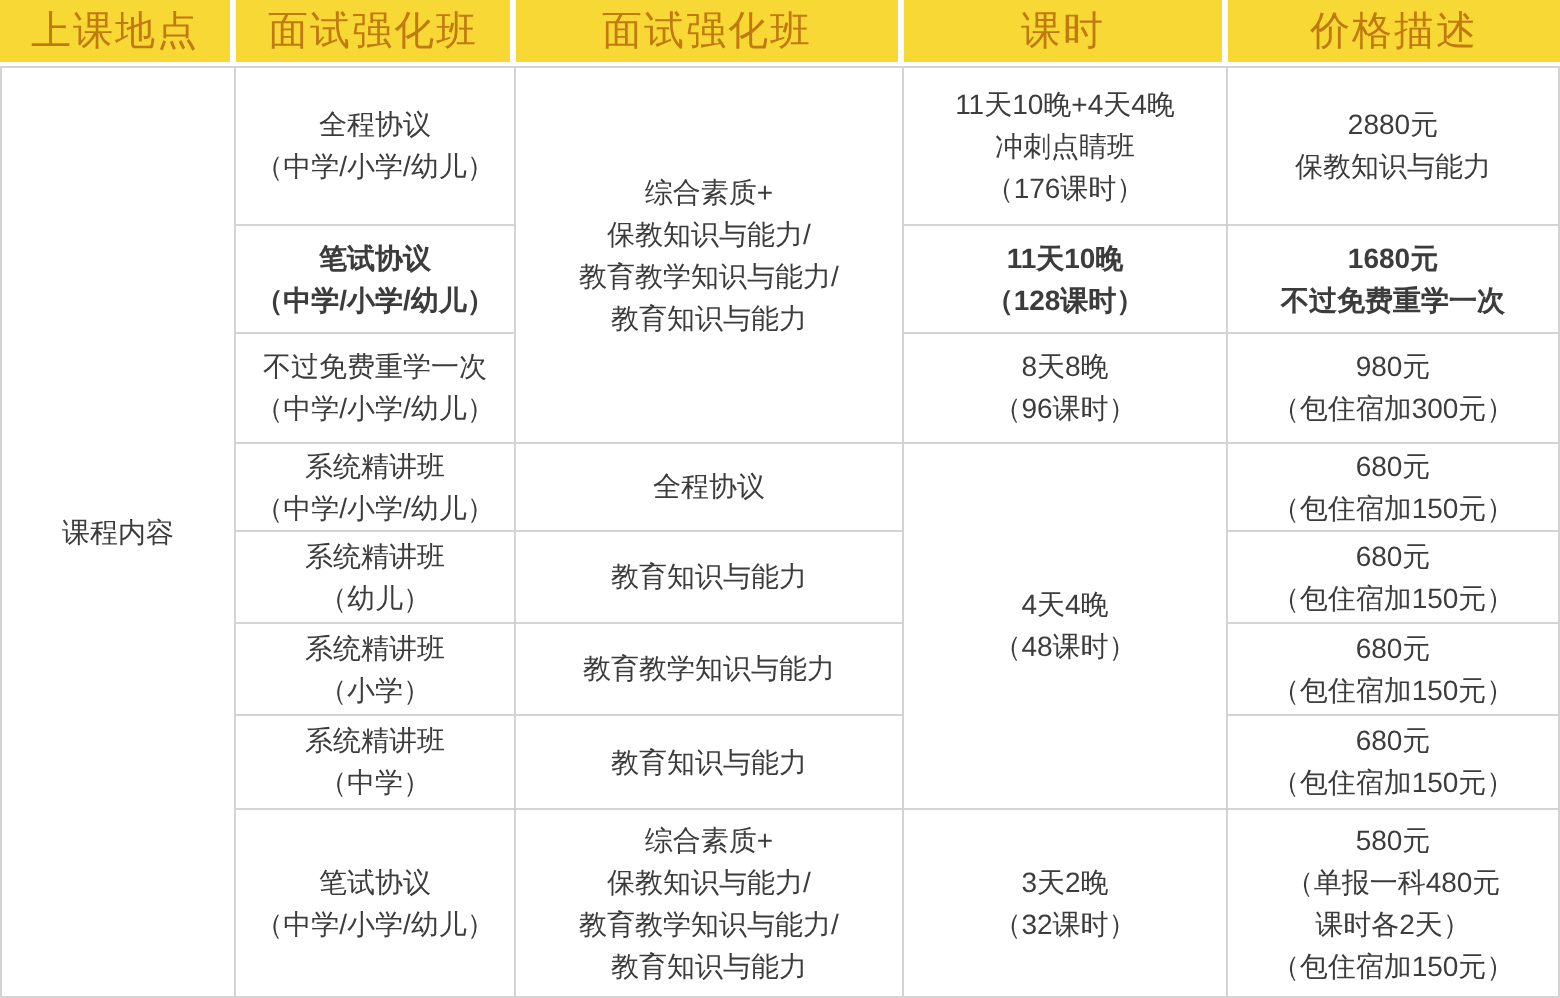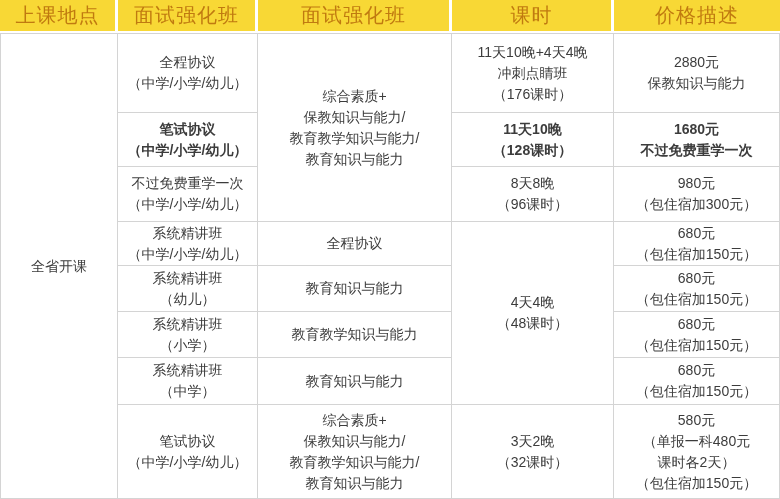--- a/index.html
+++ b/index.html
@@ -76,21 +76,21 @@
       <tr class="header-row">
         <th>上课地点</th>
         <th>面试强化班</th>
         <th>面试强化班</th>
         <th>课时</th>
         <th>价格描述</th>
       </tr>
     </thead>
     <tbody>
       <tr class="r1">
-        <td class="loc" rowspan="8">全省开课</td>
+        <td class="loc" rowspan="8">课程内容</td>
         <td>全程协议
 （中学/小学/幼儿）</td>
         <td rowspan="3">综合素质+
 保教知识与能力/
 教育教学知识与能力/
 教育知识与能力</td>
         <td>11天10晚+4天4晚
 冲刺点睛班
 （176课时）</td>
         <td>2880元

